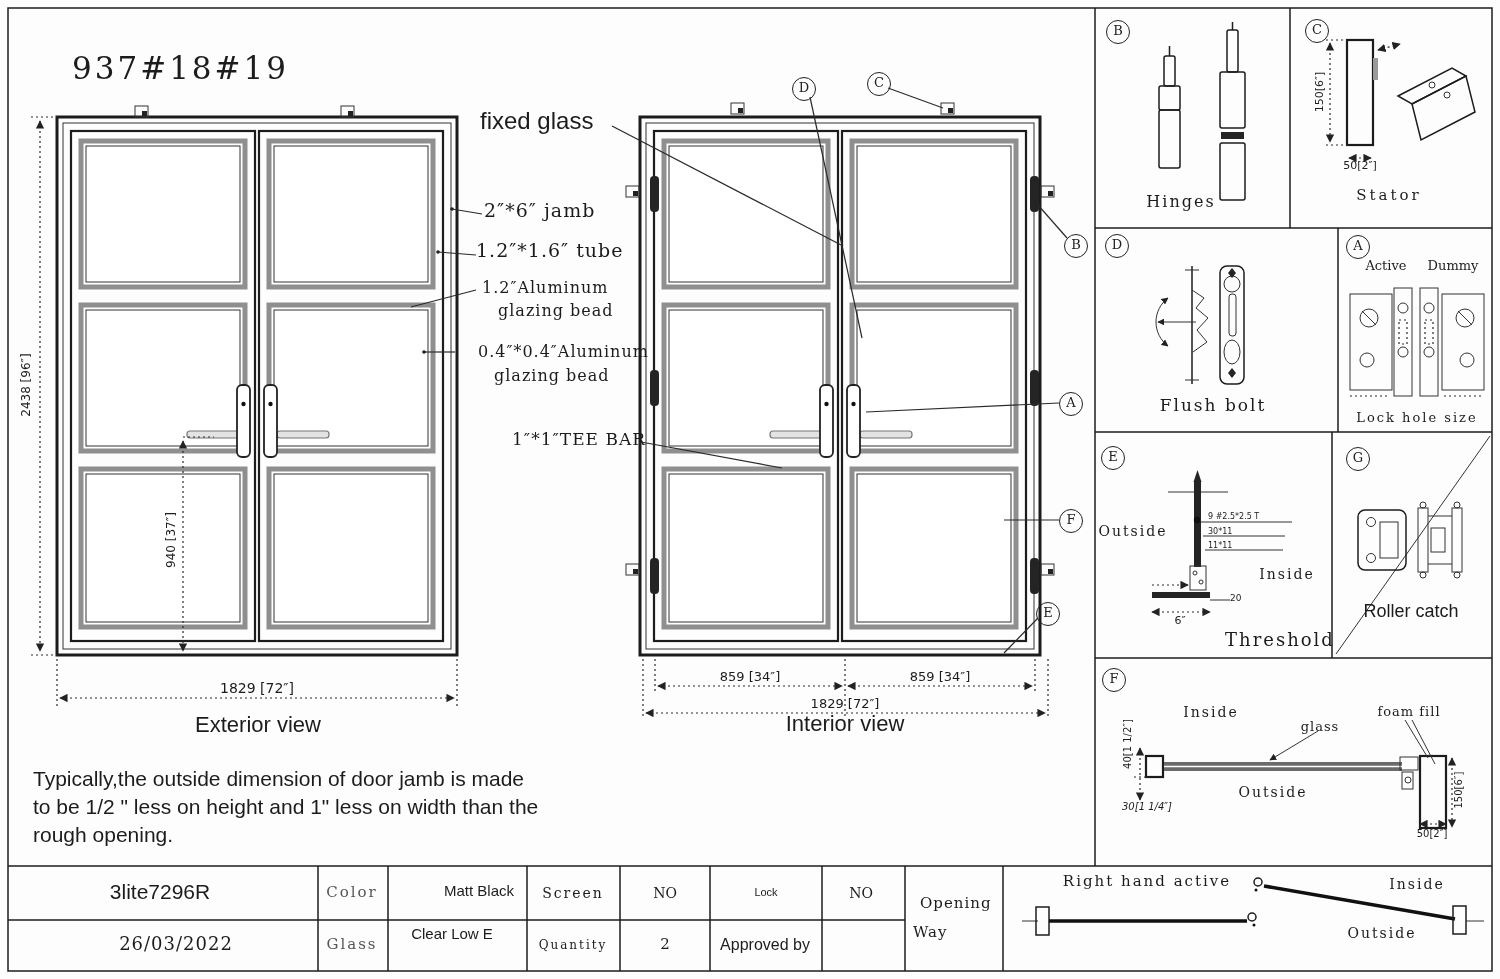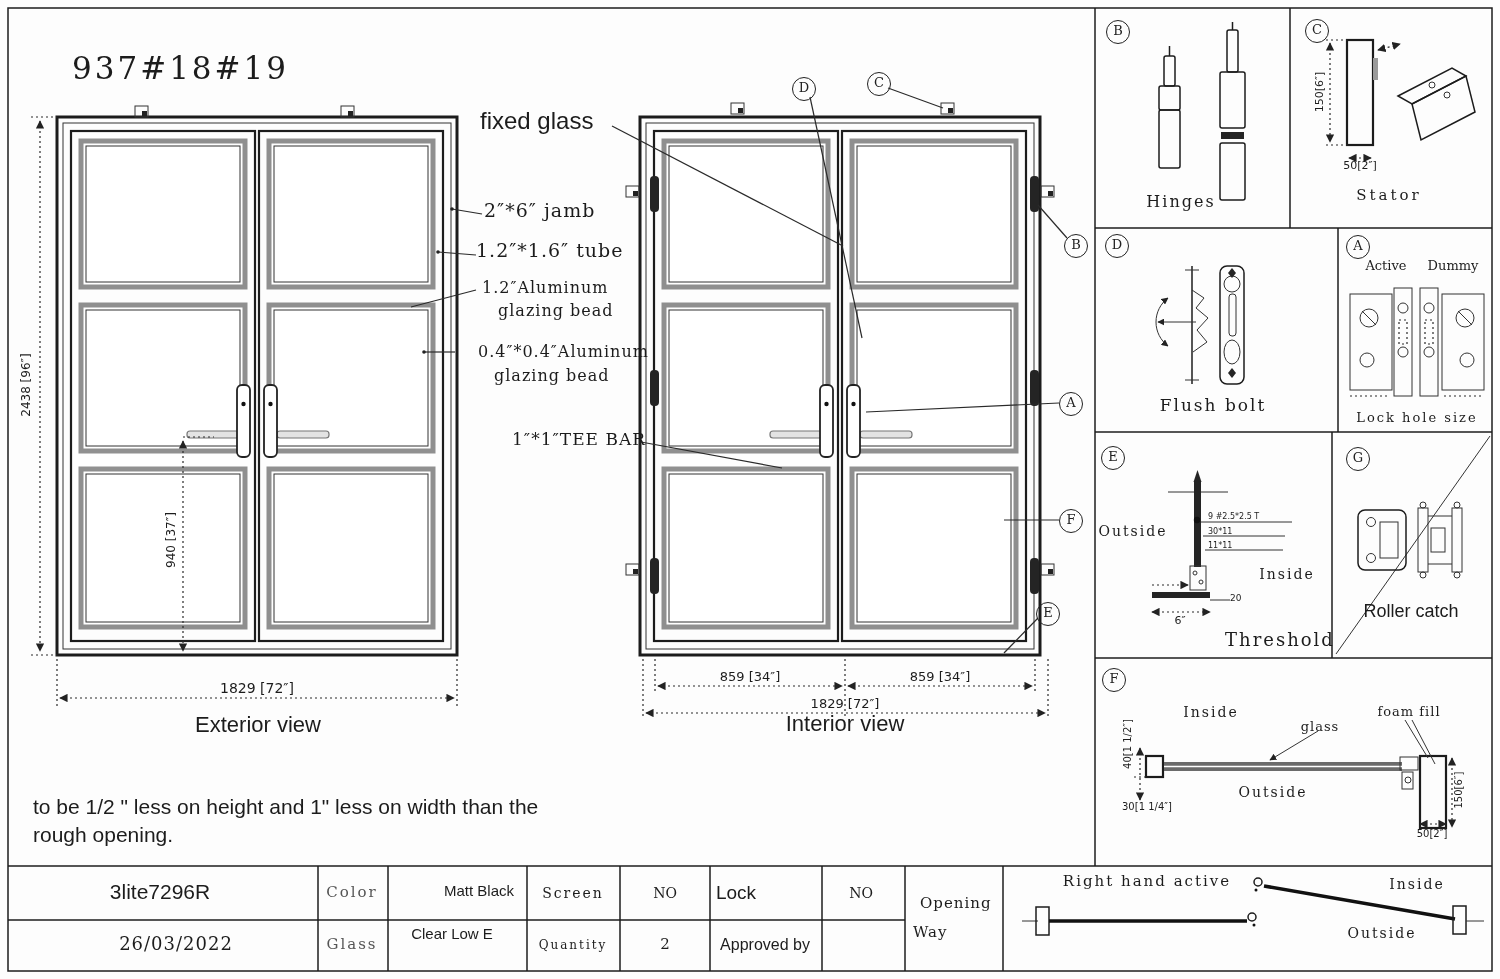--- a/index.html
+++ b/index.html
@@ -336,38 +336,39 @@
 
 <div class="callout" style="left:1357px;top:458px;">G</div>
 <div class="t sans ctext" style="left:1411px;top:611px;font-size:18px;">Roller catch</div>
 
 <div class="callout" style="left:1113px;top:679px;">F</div>
 <div class="t serif ls2 ctext" style="left:1211px;top:712px;font-size:14px;">Inside</div>
 <div class="t serif ls1 ctext" style="left:1409px;top:712px;font-size:13px;">foam fill</div>
 <div class="t serif ls1 ctext" style="left:1320px;top:727px;font-size:13px;">glass</div>
 <div class="t serif ls2 ctext" style="left:1273px;top:792px;font-size:14px;">Outside</div>
 <div class="t mono vtext" style="left:1128px;top:744px;font-size:10px;">40[1 1/2″]</div>
-<div class="t mono" style="left:1122px;top:802px;font-size:10px;">30[1 1/4″]</div>
+<div class="t mono" style="left:1122px;top:802px;font-size:10px;font-style:italic;">30[1 1/4″]</div>
 <div class="t mono vtext" style="left:1459px;top:790px;font-size:10px;">150[6″]</div>
 <div class="t mono ctext" style="left:1432px;top:834px;font-size:10px;">50[2″]</div>
 
+<div class="t sans" style="left:33px;top:768px;font-size:21px;">Typically,the outside dimension of door jamb is made</div>
 <div class="t sans" style="left:33px;top:796px;font-size:21px;">to be 1/2 " less on height and 1" less on width than the</div>
 <div class="t sans" style="left:33px;top:824px;font-size:21px;">rough opening.</div>
 
 <div class="t sans ctext" style="left:160px;top:892px;font-size:21px;">3lite7296R</div>
 <div class="t serif ls1 ctext" style="left:176px;top:944px;font-size:18px;">26/03/2022</div>
 <div class="t serif ls2 ctext" style="left:352px;top:893px;font-size:15px;color:#555;">Color</div>
 <div class="t serif ls2 ctext" style="left:352px;top:945px;font-size:15px;color:#555;">Glass</div>
 <div class="t sans ctext" style="left:479px;top:891px;font-size:15px;">Matt Black</div>
 <div class="t sans ctext" style="left:452px;top:934px;font-size:15px;">Clear Low E</div>
 <div class="t serif ls2 ctext" style="left:573px;top:893px;font-size:14px;">Screen</div>
 <div class="t serif ls2 ctext" style="left:573px;top:945px;font-size:12px;">Quantity</div>
 <div class="t serif ctext" style="left:665px;top:893px;font-size:14px;">NO</div>
 <div class="t serif ctext" style="left:665px;top:945px;font-size:15px;">2</div>
-<div class="t sans ctext" style="left:736px;top:893px;font-size:19px;">Lock</div>
+<div class="t sans ctext" style="left:766px;top:893px;font-size:11px;">Lock</div>
 <div class="t sans ctext" style="left:765px;top:945px;font-size:16px;">Approved by</div>
 <div class="t serif ctext" style="left:861px;top:893px;font-size:14px;">NO</div>
 <div class="t serif ls1" style="left:920px;top:896px;font-size:15px;">Opening</div>
 <div class="t serif ls1" style="left:913px;top:925px;font-size:15px;">Way</div>
 <div class="t serif ls2 ctext" style="left:1147px;top:882px;font-size:15px;">Right hand active</div>
 <div class="t serif ls2 ctext" style="left:1417px;top:884px;font-size:14px;">Inside</div>
 <div class="t serif ls2 ctext" style="left:1382px;top:933px;font-size:14px;">Outside</div>
 
 </div>
 

